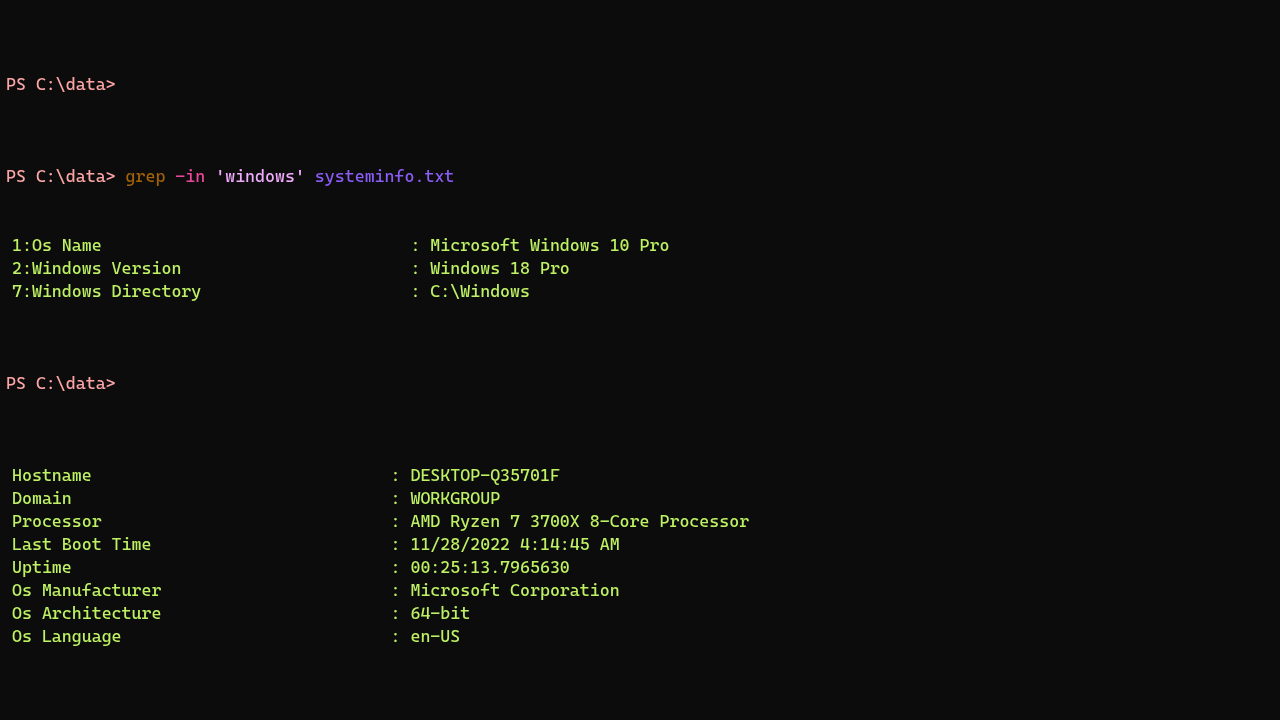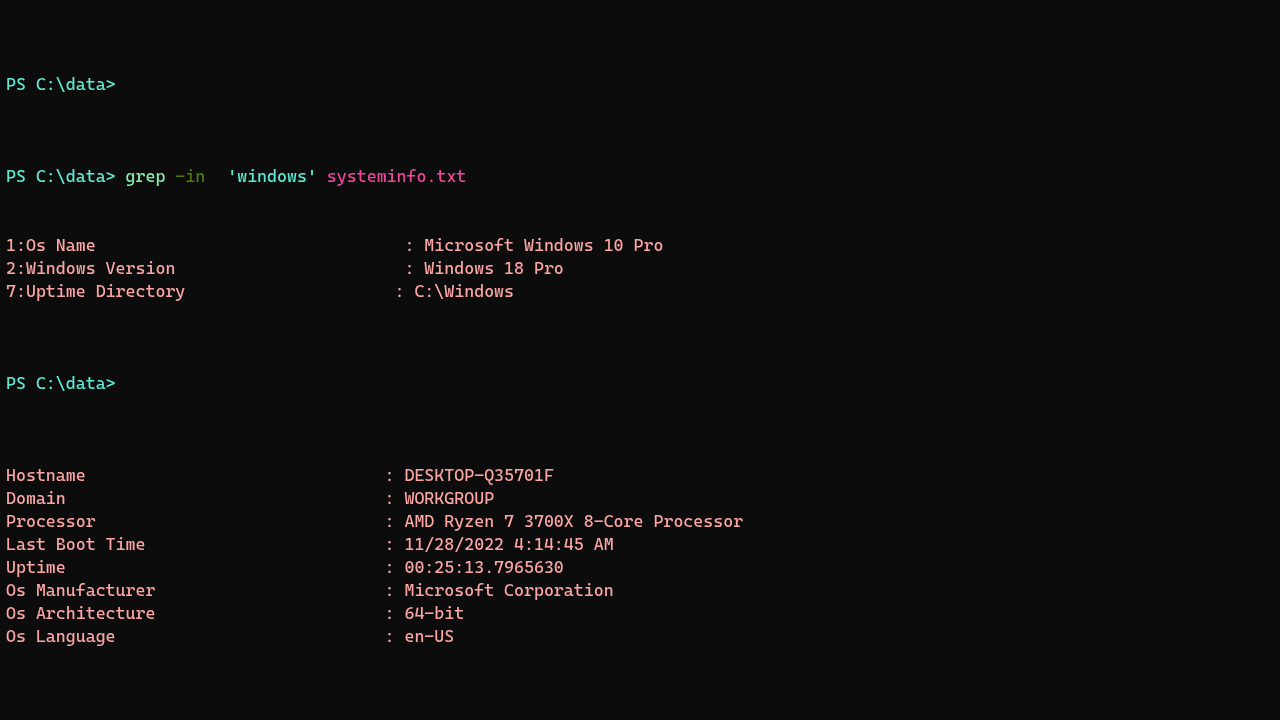--- a/index.html
+++ b/index.html
@@ -13,36 +13,36 @@
   .terminal {
     font-family: "Cascadia Mono", "Fira Code", "Consolas", "Menlo", monospace;
     font-size: 17px;
     line-height: 23px;
     color: #e8e8e8;
     padding: 4px 6px;
     white-space: pre;
     letter-spacing: 0px;
   }
   .line { display: block; }
-  .prompt { color: #5eead4; }
-  .cmd    { color: #86efac; }      
-  .flag   { color: #4d7c0f; }      
-  .str    { color: #5eead4; margin-left: 12px; }      
-  .file   { color: #ec4899; }
-  .out    { color: #fca5a5; } 
+  .prompt { color: #fca5a5; }
+  .cmd    { color: #a16207; }      
+  .flag   { color: #ec4899; }      
+  .str    { color: #f0abfc; }      
+  .file   { color: #8b5cf6; }
+  .out    { color: #bef264; margin-left: 6px; } 
 </style>
 </head>
 <body>
 
 <div class="terminal">
 
   <span class="line"><span class="prompt">PS C:\data&gt;</span></span>
 
   <span class="line"><span class="prompt">PS C:\data&gt;</span> <span class="cmd">grep</span> <span class="flag">-in</span> <span class="str">'windows'</span> <span class="file">systeminfo.txt</span></span>
-  <span id="grep1-out"><span class="line out">1:Os Name                               : Microsoft Windows 10 Pro</span><span class="line out">2:Windows Version                       : Windows 18 Pro</span><span class="line out">7:Uptime Directory                     : C:\Windows</span></span>
+  <span id="grep1-out"><span class="line out">1:Os Name                               : Microsoft Windows 10 Pro</span><span class="line out">2:Windows Version                       : Windows 18 Pro</span><span class="line out">7:Windows Directory                     : C:\Windows</span></span>
 
   <span class="line"><span class="prompt">PS C:\data&gt;</span></span>
 
   <span id="grep2-out"><span class="line out">Hostname                              : DESKTOP-Q35701F</span><span class="line out">Domain                                : WORKGROUP</span><span class="line out">Processor                             : AMD Ryzen 7 3700X 8-Core Processor</span><span class="line out">Last Boot Time                        : 11/28/2022 4:14:45 AM</span><span class="line out">Uptime                                : 00:25:13.7965630</span><span class="line out">Os Manufacturer                       : Microsoft Corporation</span><span class="line out">Os Architecture                       : 64-bit</span><span class="line out">Os Language                           : en-US</span></span>
 
   
 
   
   
 

